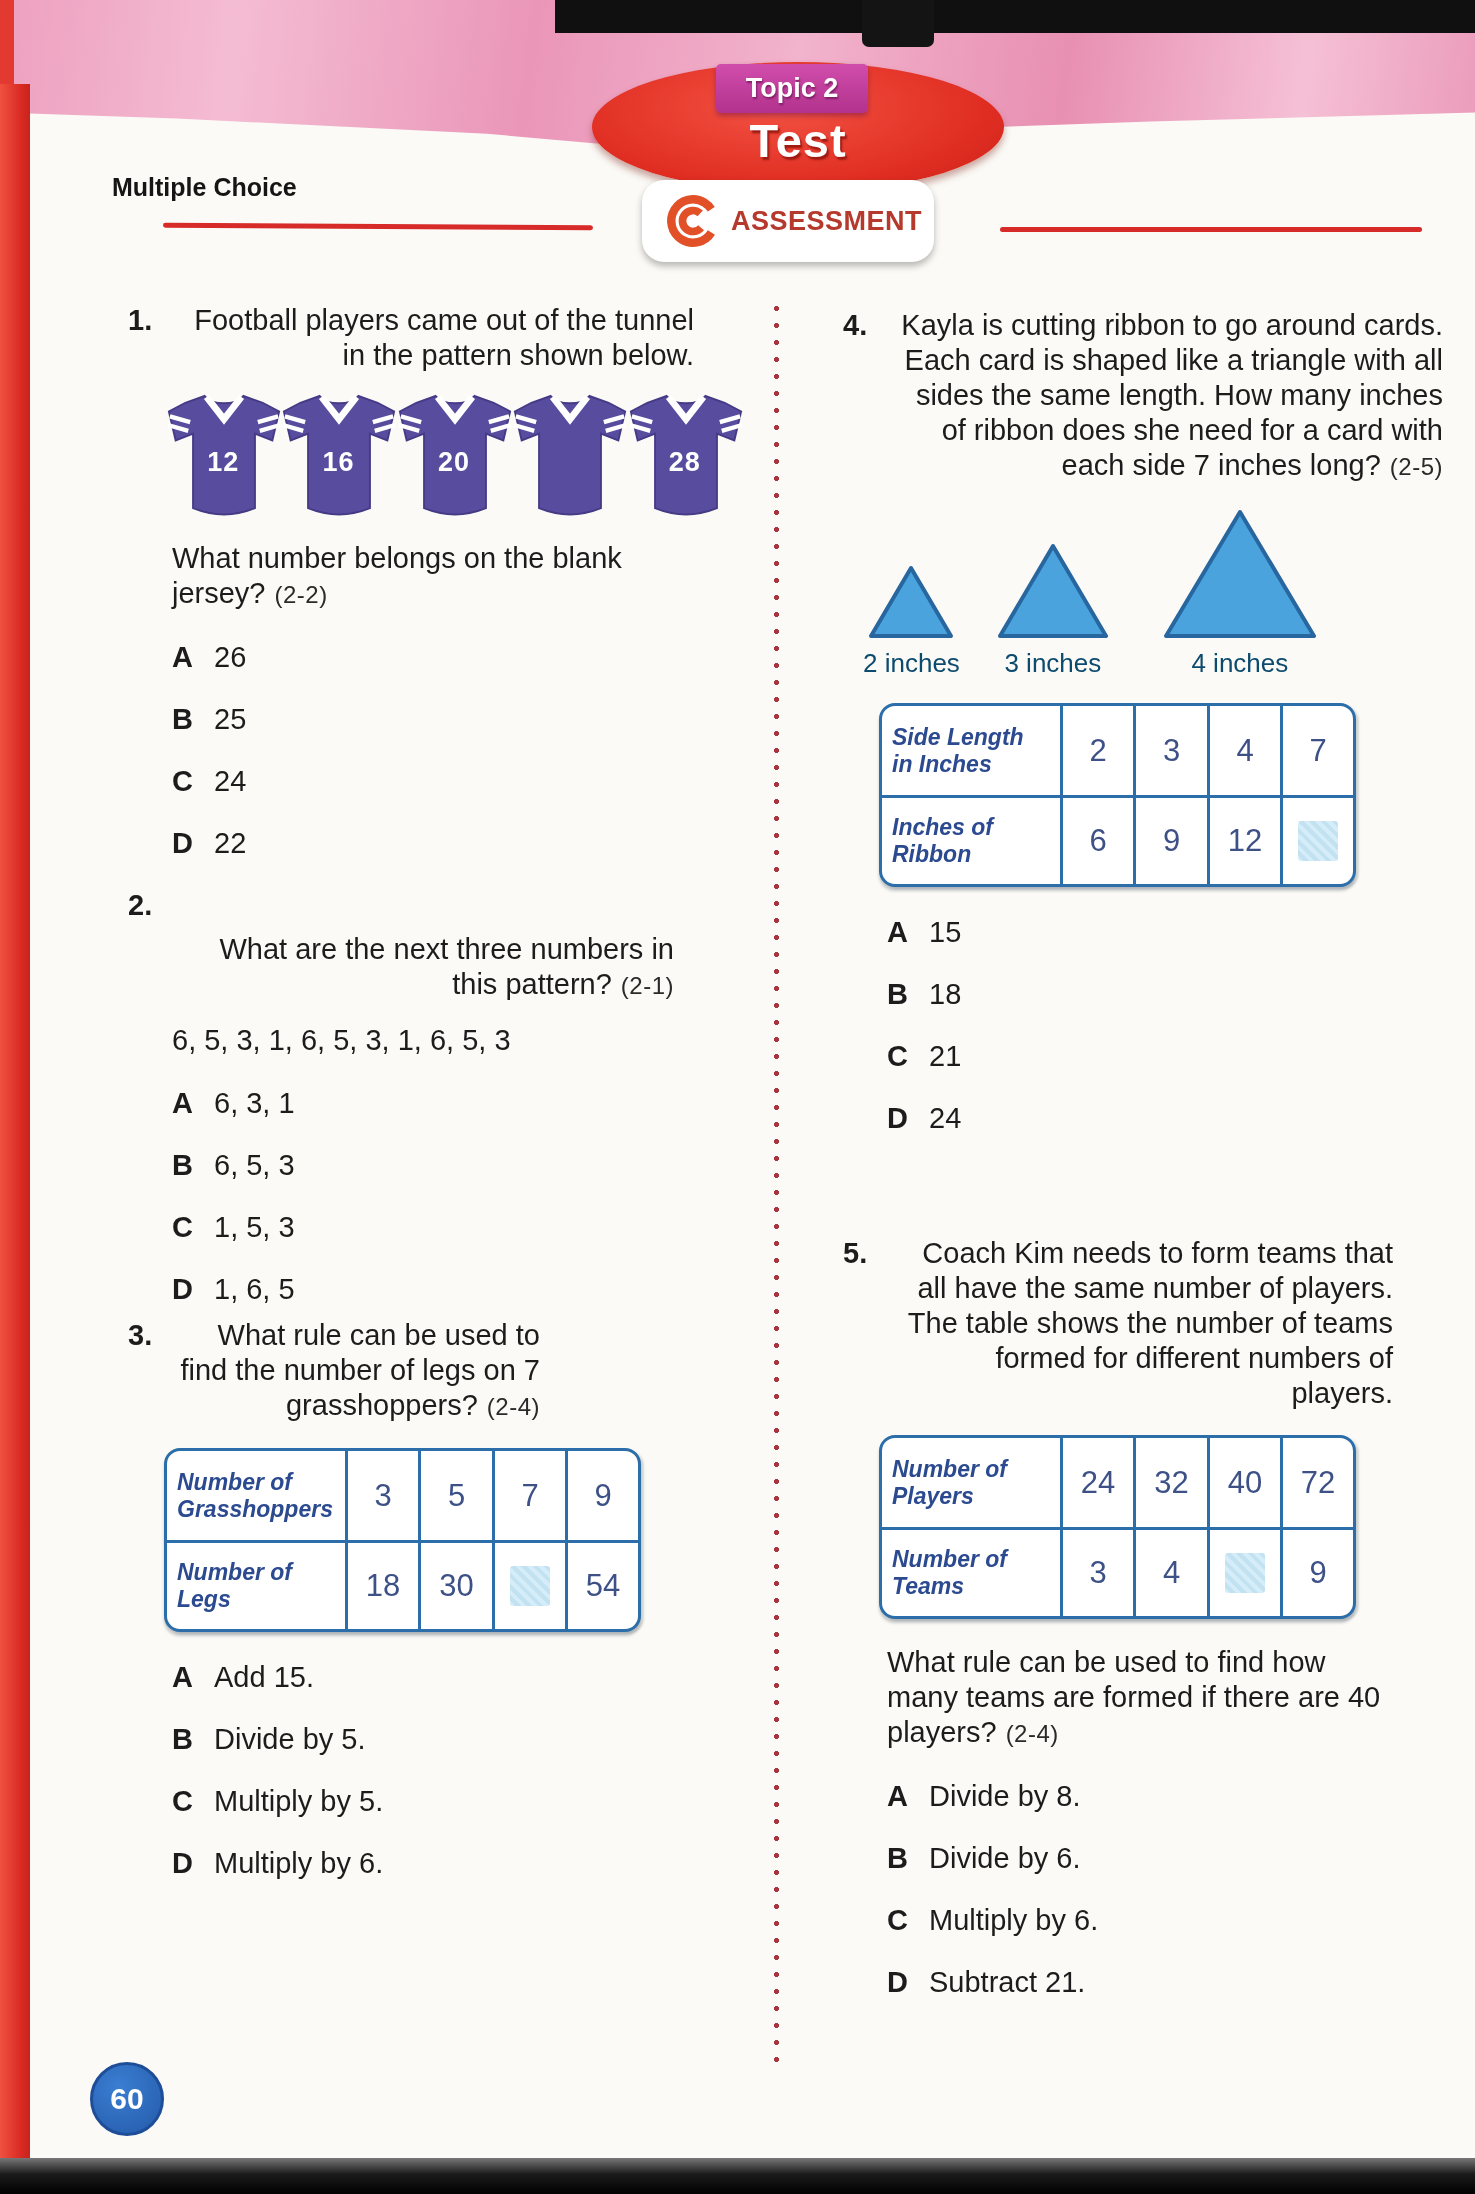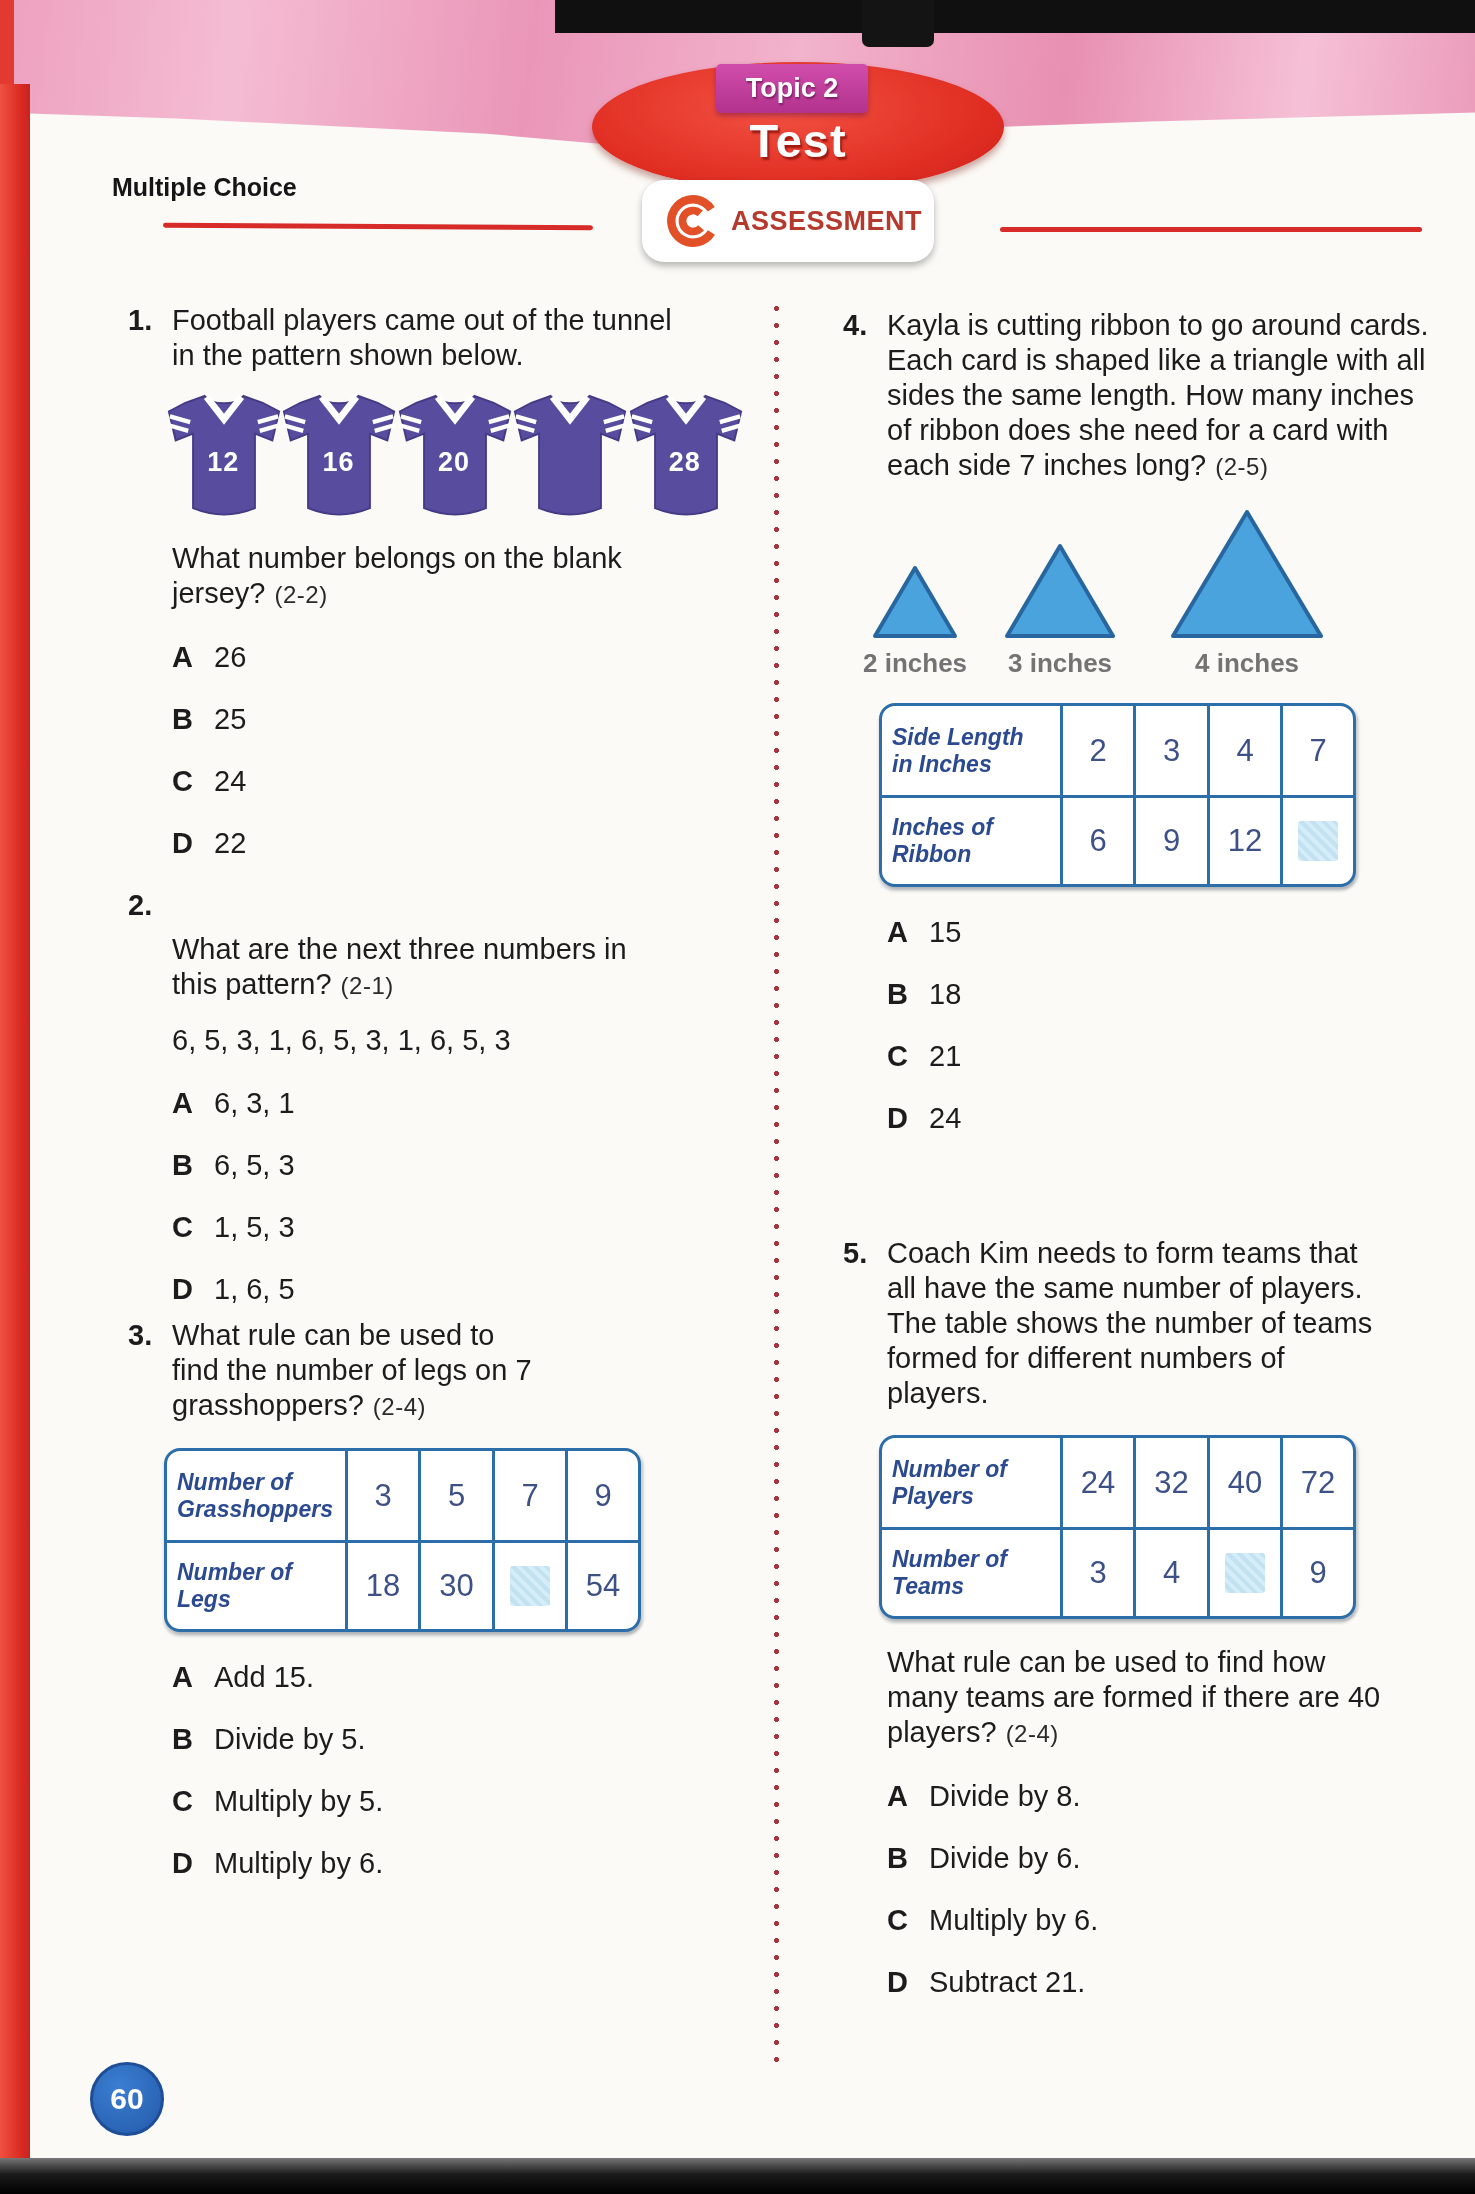--- a/index.html
+++ b/index.html
@@ -38,39 +38,39 @@
 
   
   .divider-dots{position:absolute;left:772px;top:300px;width:9px;height:1766px;
     background-image:radial-gradient(circle 2.7px at 4.5px 8.5px,#a8353e 97%,transparent 100%);
     background-size:9px 17px;background-repeat:repeat-y;}
 
   
   .q{position:absolute;color:#1c1c1c;}
   .q-head{display:flex;}
   .q-num{flex:none;width:44px;font-size:29px;font-weight:bold;line-height:35px;}
-  .q-text{font-size:29px;line-height:35px;}
+  .q-text{font-size:29px;line-height:35px;text-align:right;}
   .ref{font-size:24px;color:#2a2a2a;padding-left:9px;letter-spacing:.5px;}
   .q-prompt{margin-left:44px;margin-top:20px;font-size:29px;line-height:35px;}
   .seq{margin-left:44px;margin-top:20px;font-size:29px;line-height:35px;}
   .options{margin-left:44px;}
   .opt{display:flex;margin-top:28px;font-size:29px;line-height:34px;}
   .opt .L{flex:none;width:42px;font-weight:bold;}
 
   
   .jersey-row{display:flex;gap:1px;margin-left:38px;margin-top:14px;}
   .jersey{position:relative;width:116px;height:134px;}
   .jersey svg{position:absolute;left:0;top:0;}
   .jersey .num{position:absolute;left:0;right:0;top:60px;text-align:center;color:#fff;
     font-size:27px;font-weight:bold;letter-spacing:1px;}
 
   
   .tri-row{display:flex;align-items:flex-end;margin-left:20px;margin-top:22px;}
   .tri{display:flex;flex-direction:column;align-items:center;}
-  .tri .tlabel{margin-top:6px;font-size:26px;color:#737373;font-weight:bold;}
+  .tri .tlabel{margin-top:6px;font-size:26px;color:#0c4a6e;}
   .tri + .tri{margin-left:34px;}
 
   
   .mtable{display:grid;grid-template-columns:178px 73px 74px 73px 73px;grid-auto-rows:89px;
     border:3px solid #2c6ea9;border-radius:16px;overflow:hidden;background:#fff;width:471px;
     box-shadow:0 4px 3px rgba(100,110,120,.35),3px 2px 2px rgba(120,130,140,.25);margin-top:24px;margin-left:36px;}
   .mt-cell{display:flex;align-items:center;justify-content:center;border-left:3px solid #2c6ea9;}
   .mt-cell:nth-child(1),.mt-cell:nth-child(6){border-left:none;}
   .mt-cell:nth-child(n+6){border-top:3px solid #2c6ea9;}
   .mt-head{justify-content:flex-start;padding:0 10px;font-style:italic;font-weight:bold;

